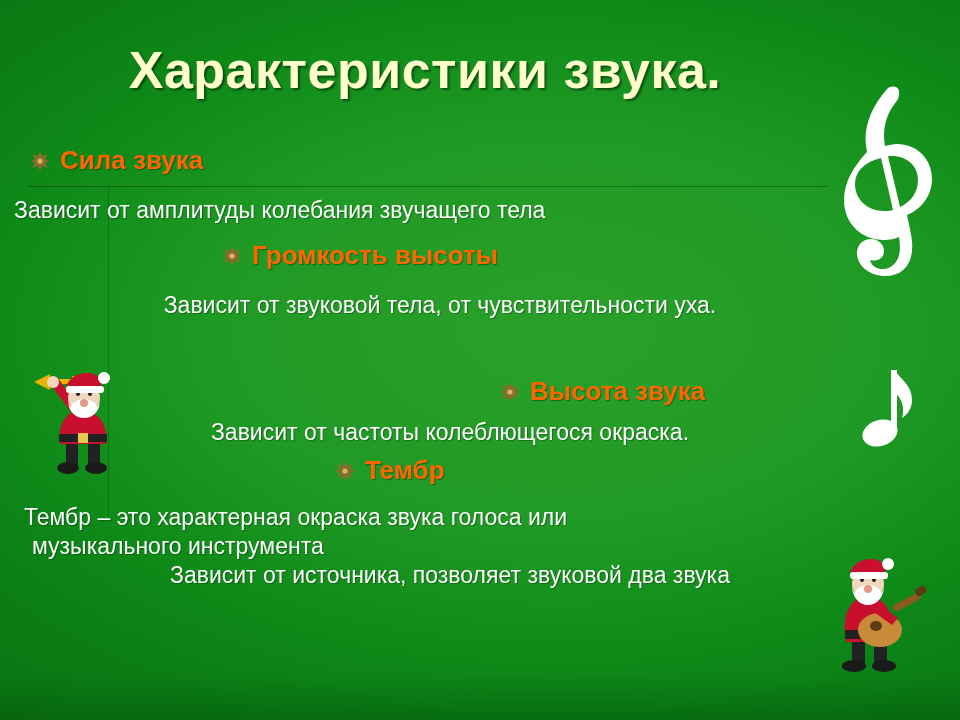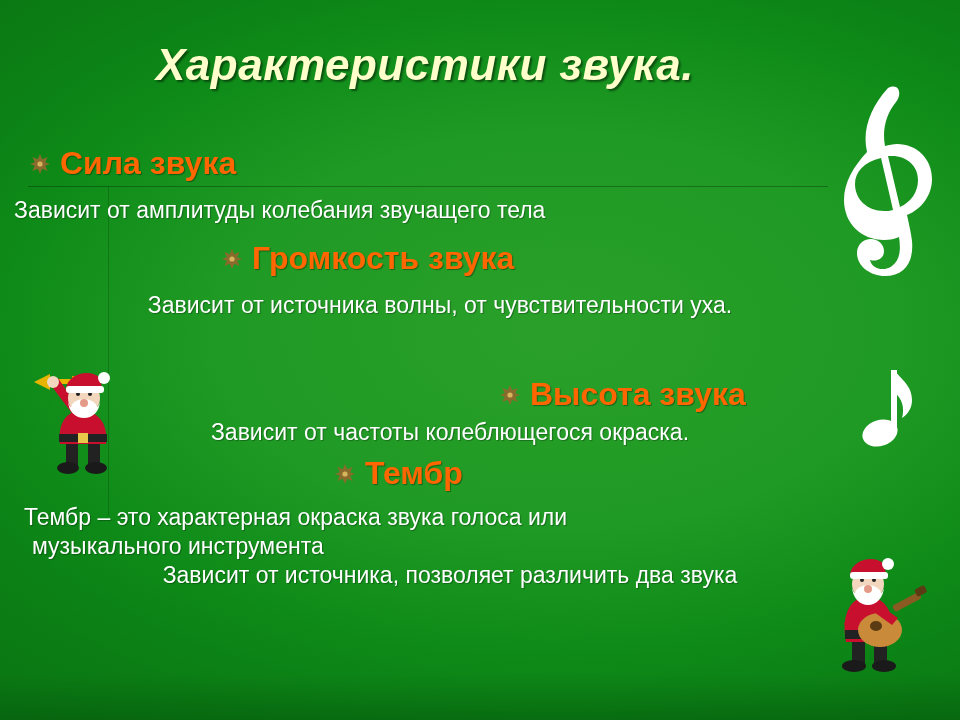--- a/index.html
+++ b/index.html
@@ -28,27 +28,26 @@
     height: 46px;
     background: linear-gradient(to bottom, rgba(0,80,10,0.0), rgba(0,70,8,0.35));
     pointer-events: none;
   }
   .title {
     position: absolute;
     top: 40px;
     left: 0;
     width: 850px;
     text-align: center;
-    font-size: 44px;
+    font-size: 52px;
     font-weight: bold;
     color: #FFFFCC;
     letter-spacing: 0.5px;
     text-shadow: 2px 2px 2px rgba(0,0,0,0.45);
     white-space: nowrap;
-    font-style: italic;
   }
   
   .hrule {
     position: absolute;
     left: 28px;
     top: 186px;
     width: 800px;
     height: 1px;
     background: rgba(0,0,0,0.28);
   }
@@ -61,21 +60,21 @@
     background: rgba(0,0,0,0.18);
   }
   .block {
     position: absolute;
     color: #ffffff;
   }
   .heading {
     display: flex;
     align-items: center;
     gap: 10px;
-    font-size: 32px;
+    font-size: 26px;
     font-weight: bold;
     color: #FF6600;
     text-shadow: 1px 1px 1px rgba(0,0,0,0.35);
     white-space: nowrap;
   }
   .bullet-icon {
     display: inline-block;
     width: 20px;
     height: 20px;
     position: relative;
@@ -265,25 +264,25 @@
   <div class="block" id="b-gromkost">
     <div class="heading">
       <span class="bullet-icon">
         <svg viewBox="0 0 20 20" width="20" height="20" aria-hidden="true">
           <g fill="#8a6b2e">
             <path d="M10 0 L12.2 5.2 L17.6 3 L15.2 8.2 L20 10 L15.2 11.8 L17.6 17 L12.2 14.8 L10 20 L7.8 14.8 L2.4 17 L4.8 11.8 L0 10 L4.8 8.2 L2.4 3 L7.8 5.2 Z"></path>
           </g>
           <circle cx="10" cy="10" r="2.6" fill="#d8b45a"></circle>
         </svg>
       </span>
-      <span>Громкость звука</span>
+      <span>Громкость высоты</span>
     </div>
   </div>
   <div class="block" id="b-gromkost-text">
-    <div class="body-line center">Зависит от источника волны, от чувствительности уха.</div>
+    <div class="body-line center">Зависит от звуковой тела, от чувствительности уха.</div>
   </div>
 
   <div class="block" id="b-vysota">
     <div class="heading">
       <span class="bullet-icon">
         <svg viewBox="0 0 20 20" width="20" height="20" aria-hidden="true">
           <g fill="#8a6b2e">
             <path d="M10 0 L12.2 5.2 L17.6 3 L15.2 8.2 L20 10 L15.2 11.8 L17.6 17 L12.2 14.8 L10 20 L7.8 14.8 L2.4 17 L4.8 11.8 L0 10 L4.8 8.2 L2.4 3 L7.8 5.2 Z"></path>
           </g>
           <circle cx="10" cy="10" r="2.6" fill="#d8b45a"></circle>
@@ -305,16 +304,16 @@
           </g>
           <circle cx="10" cy="10" r="2.6" fill="#d8b45a"></circle>
         </svg>
       </span>
       <span>Тембр</span>
     </div>
   </div>
   <div class="block" id="b-tembr-text">
     <div class="body-line tembr-l1">Тембр – это  характерная окраска звука голоса или</div>
     <div class="body-line tembr-l2">музыкального инструмента</div>
-    <div class="body-line tembr-l3">Зависит от источника, позволяет различить два звука</div>
+    <div class="body-line tembr-l3">Зависит от источника, позволяет звуковой два звука</div>
   </div>
 
 </div>
 
 </body></html>

